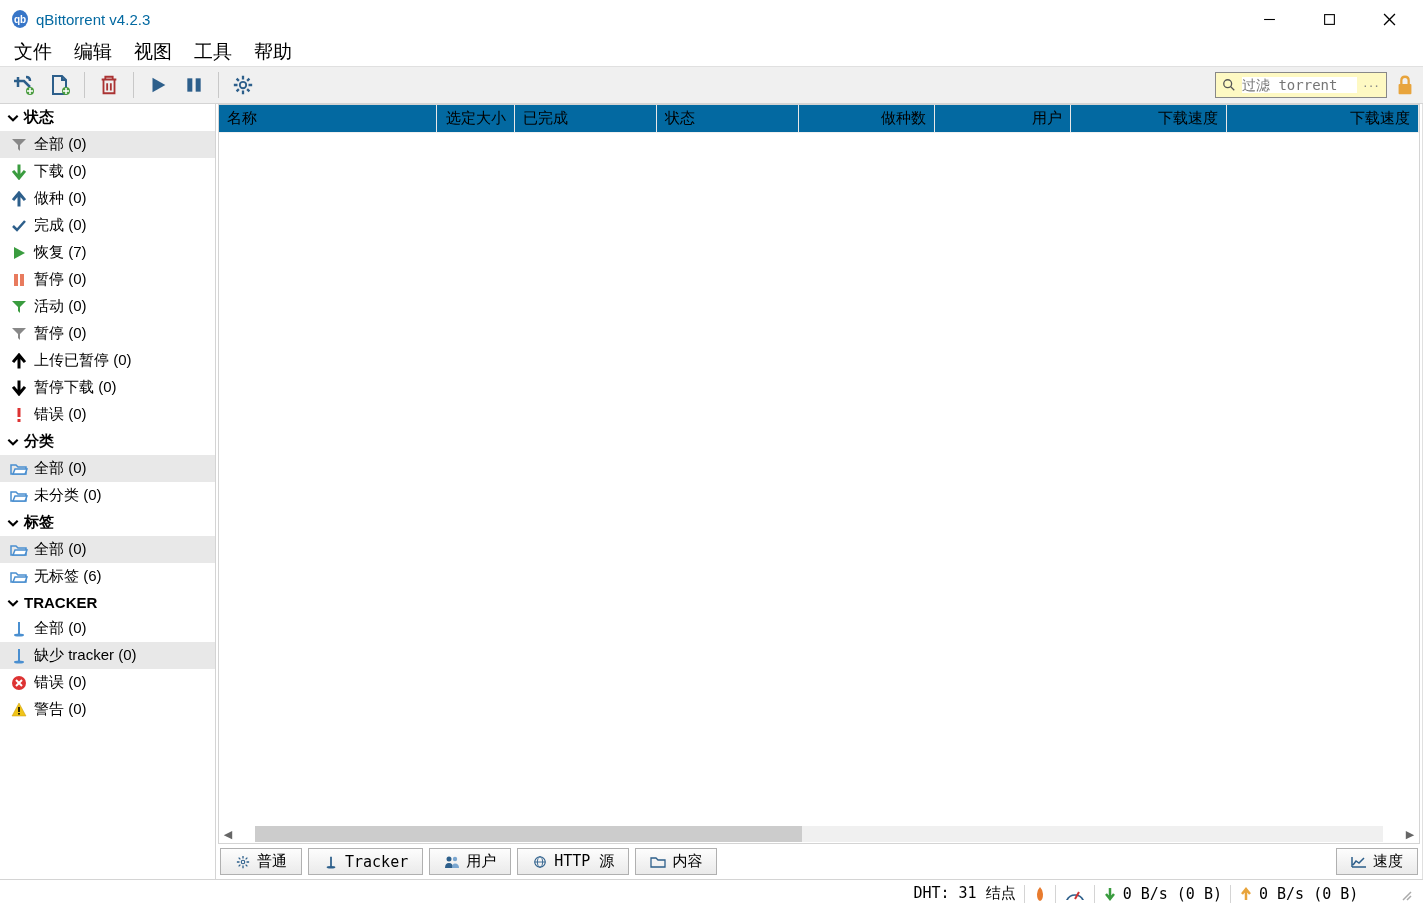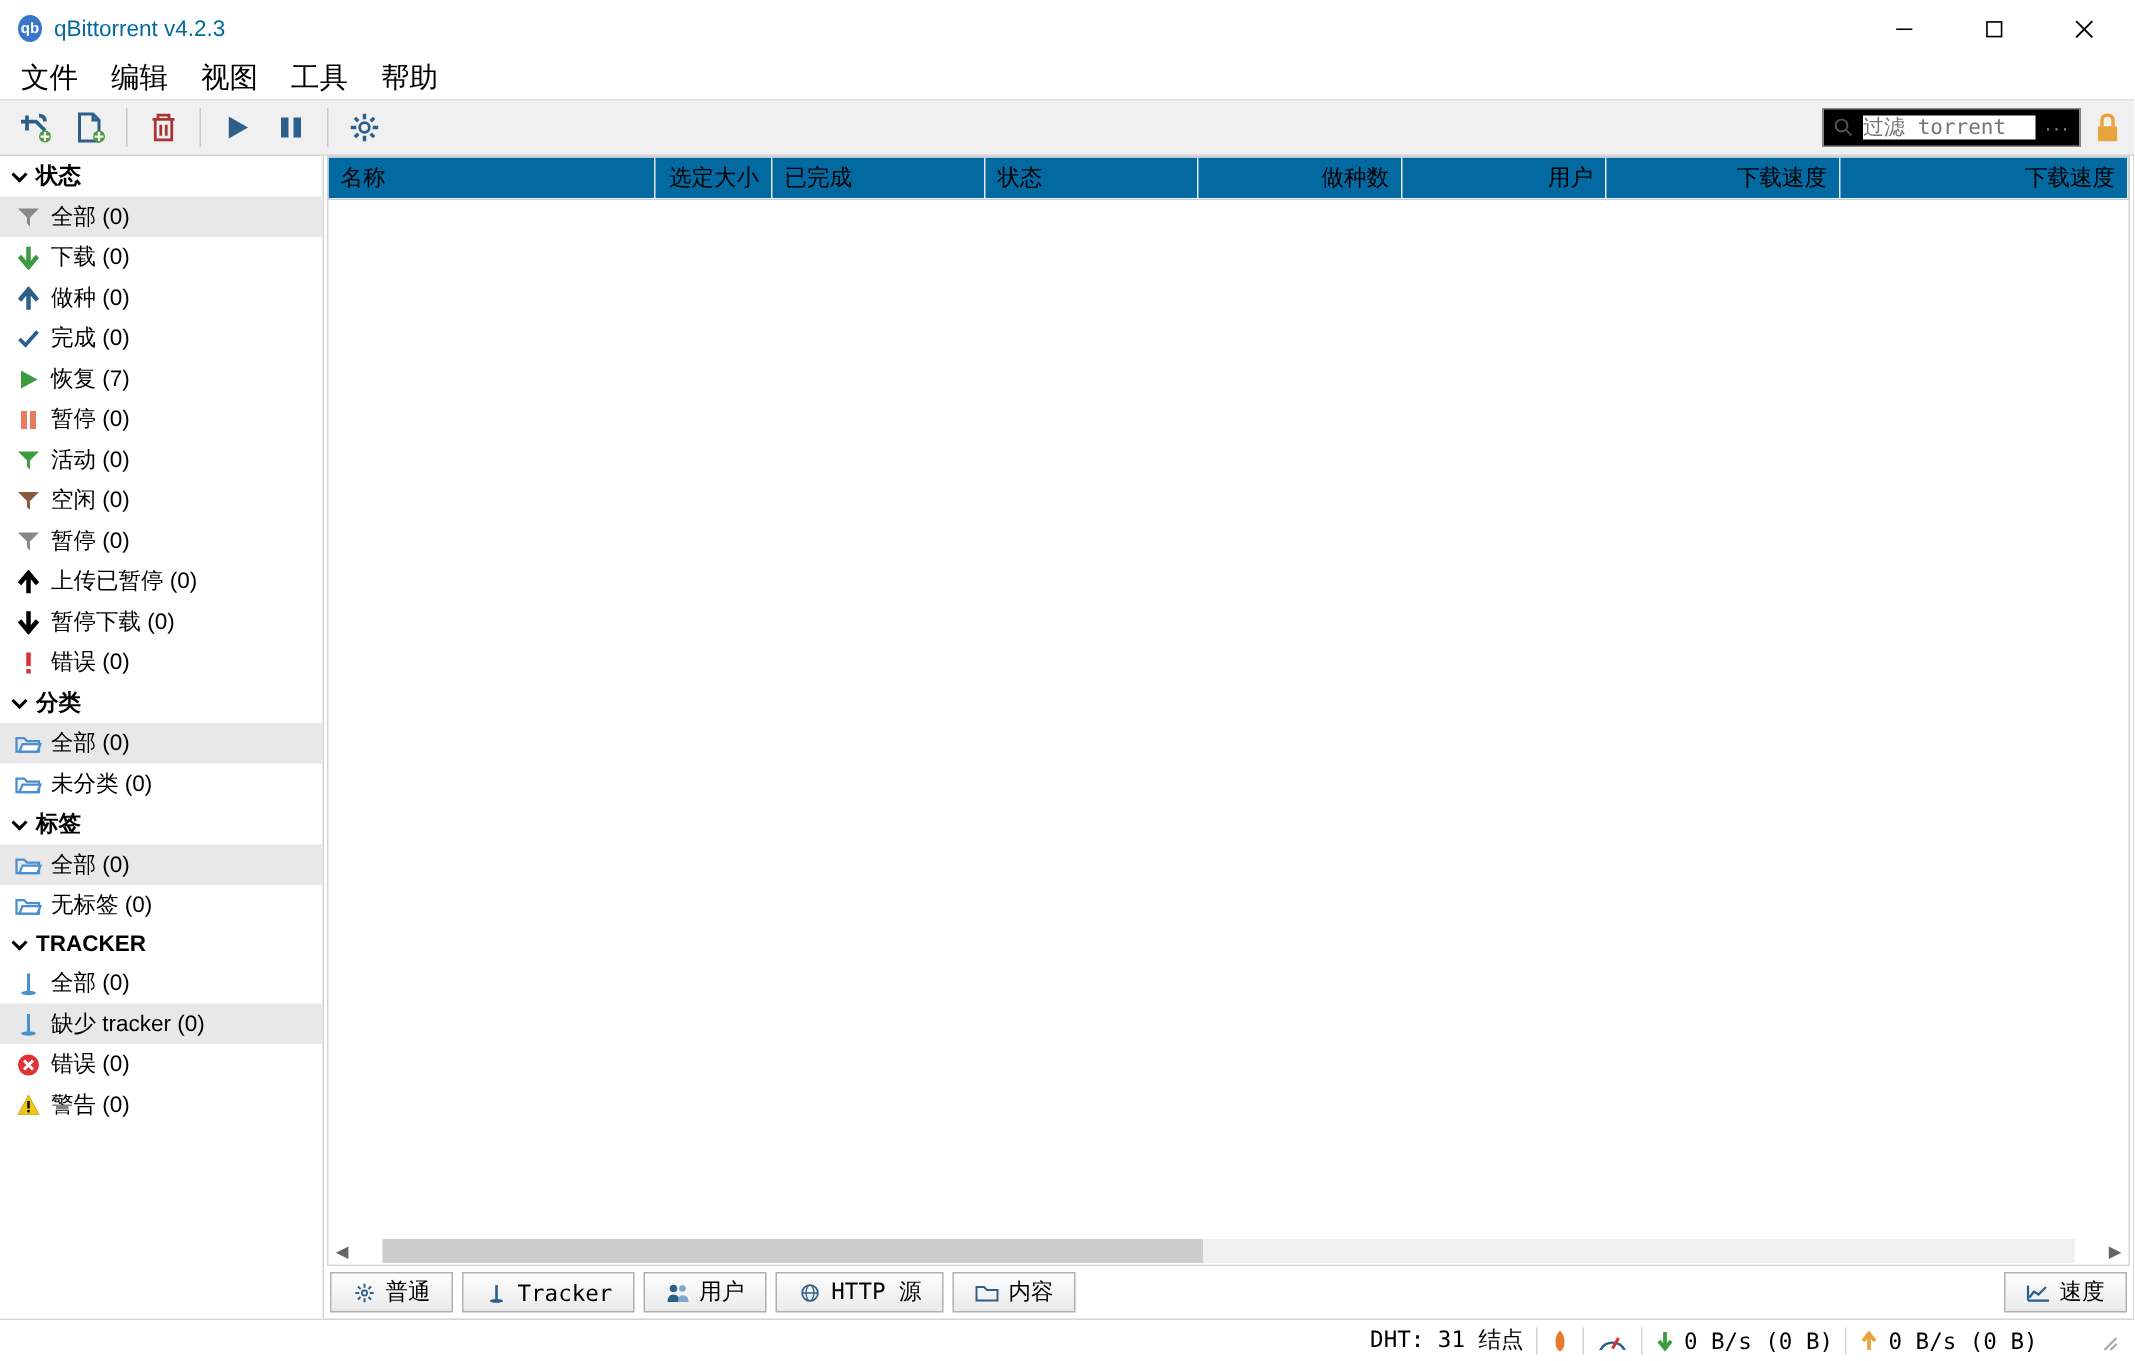--- a/index.html
+++ b/index.html
@@ -15,21 +15,21 @@
 
 
 .menubar { height: 28px; display: flex; align-items: center; padding: 0 4px; background: #fff; gap: 2px; }
 .menubar span { padding: 2px 10px; font-size: 19px; color: #000; }
 
 
 .toolbar { height: 38px; background: #f0f0f0; border-top: 1px solid #e0e0e0; border-bottom: 1px solid #d4d4d4; display: flex; align-items: center; padding: 0 6px; }
 .tbtn { width: 36px; height: 32px; display: flex; align-items: center; justify-content: center; }
 .tsep { width: 1px; height: 26px; background: #c8c8c8; margin: 0 6px; }
 .toolbar-right { margin-left: auto; display: flex; align-items: center; gap: 6px; }
-.filter-box { display: flex; align-items: center; border: 1px solid #888; background: #000000; width: 172px; height: 26px; padding: 0 6px; gap: 6px; }
+.filter-box { display: flex; align-items: center; border: 1px solid #888; background: #fef9c3; width: 172px; height: 26px; padding: 0 6px; gap: 6px; }
 .filter-box input { border: none; outline: none; flex: 1; width: 100px; font-size: 14px; font-family: monospace; }
 .filter-box .dots { color: #888; letter-spacing: 1px; }
 .lock-icon { width: 24px; height: 24px; display: flex; align-items: center; justify-content: center; }
 
 
 .main { display: flex; height: 775px; }
 
 
 .sidebar { width: 216px; border-right: 1px solid #d4d4d4; overflow-y: auto; background: #fff; }
 .sgroup-header { display: flex; align-items: center; padding: 4px 6px; font-weight: bold; font-size: 15px; gap: 4px; }
@@ -221,28 +221,20 @@
           <span class="sicon">
             <svg width="16" height="16" viewBox="0 0 16 16">
               <path d="M1 2 L15 2 L9 8 L9 14 L7 12 L7 8 Z" fill="#3a9c3f"></path>
             </svg>
           </span>
           <span>活动 (0)</span>
         </div>
         <div class="sitem">
           <span class="sicon">
             <svg width="16" height="16" viewBox="0 0 16 16">
-              <path d="M1 2 L15 2 L9 8 L9 14 L7 12 L7 8 Z" fill="#8a5a3c"></path>
-            </svg>
-          </span>
-          <span>空闲 (0)</span>
-        </div>
-        <div class="sitem">
-          <span class="sicon">
-            <svg width="16" height="16" viewBox="0 0 16 16">
               <path d="M1 2 L15 2 L9 8 L9 14 L7 12 L7 8 Z" fill="#888"></path>
             </svg>
           </span>
           <span>暂停 (0)</span>
         </div>
         <div class="sitem">
           <span class="sicon">
             <svg width="16" height="16" viewBox="0 0 16 16">
               <path d="M8 14 L8 5 M3 8 L8 2 L13 8" stroke="#000" stroke-width="3" fill="none" stroke-linecap="square"></path>
             </svg>
@@ -305,21 +297,21 @@
           </span>
           <span>全部 (0)</span>
         </div>
         <div class="sitem">
           <span class="sicon">
             <svg width="18" height="16" viewBox="0 0 18 16">
               <path d="M1 4 L6 4 L8 6 L16 6 L16 13 L1 13 Z M1 4 L1 13" fill="none" stroke="#4a8fd0" stroke-width="1.5"></path>
               <path d="M3 13 L5 8 L17 8 L15 13 Z" fill="#fff" stroke="#4a8fd0" stroke-width="1.5"></path>
             </svg>
           </span>
-          <span>无标签 (0)</span>
+          <span>无标签 (6)</span>
         </div>
         <div class="sgroup-header">
           <svg width="12" height="12" viewBox="0 0 12 12">
             <path d="M2 4 L6 8 L10 4" stroke="#000" stroke-width="1.8" fill="none"></path>
           </svg>
           <span>TRACKER</span>
         </div>
         <div class="sitem">
           <span class="sicon">
             <svg width="16" height="16" viewBox="0 0 16 16">

